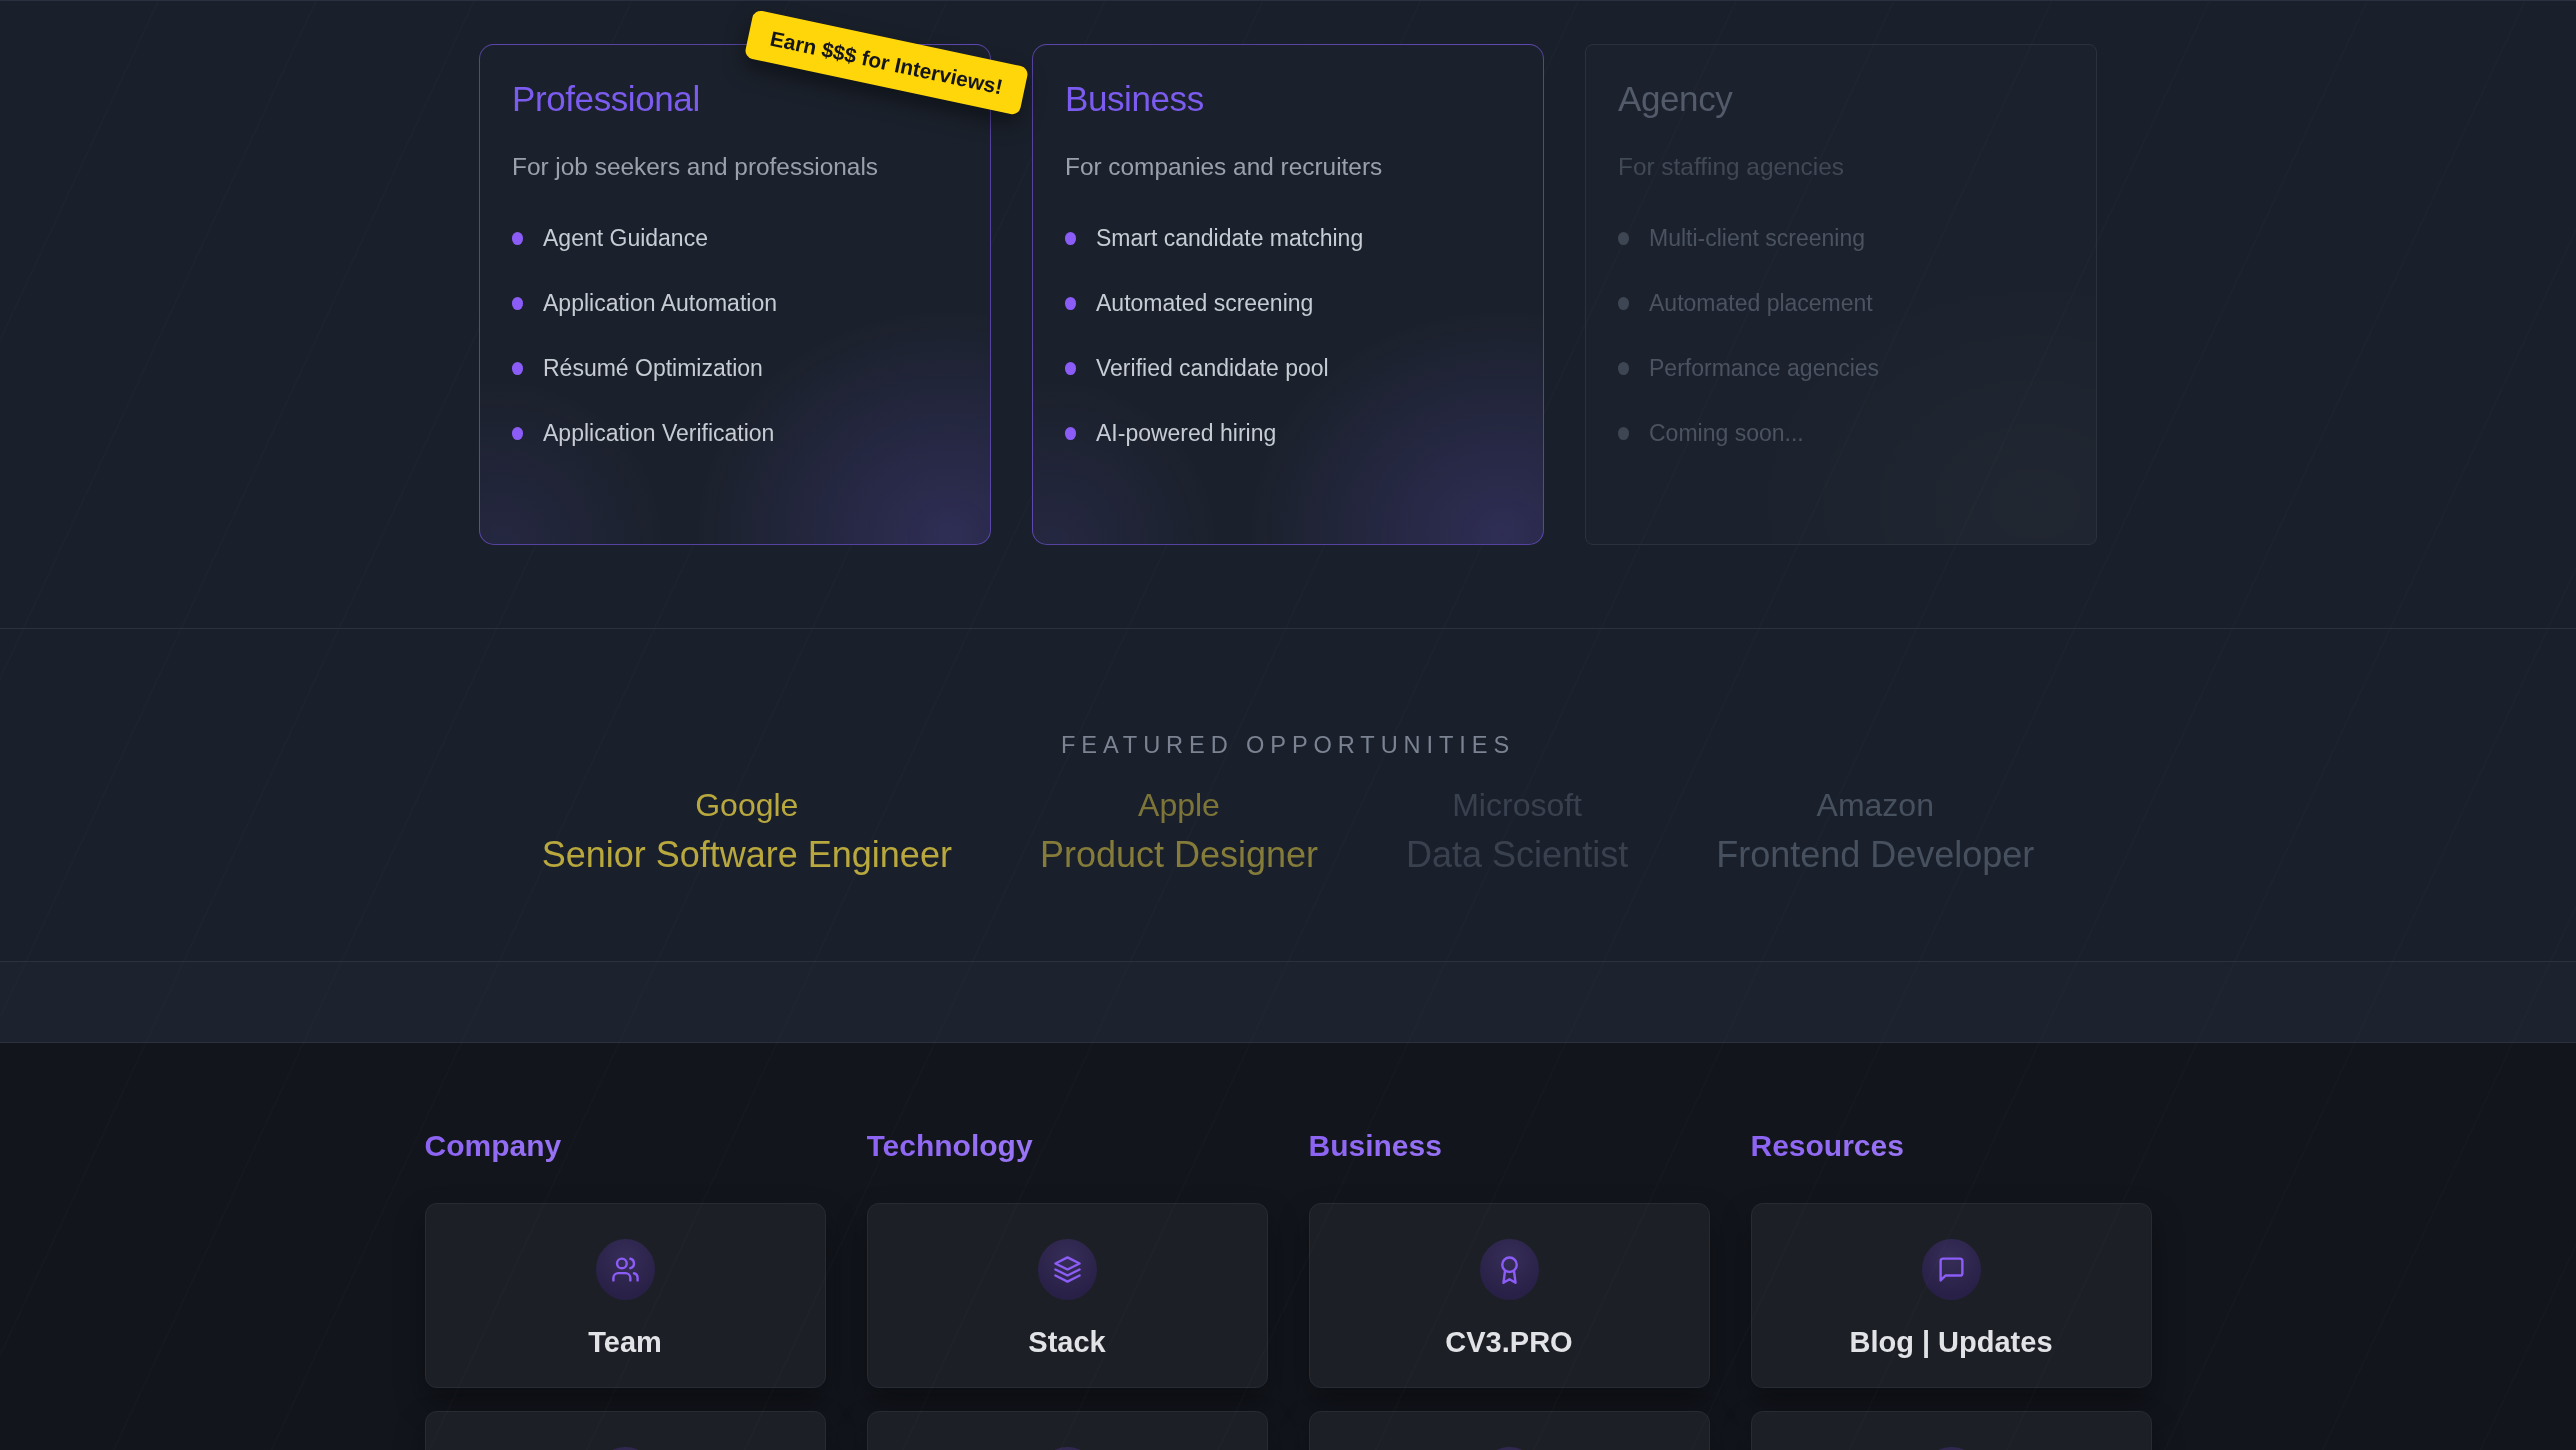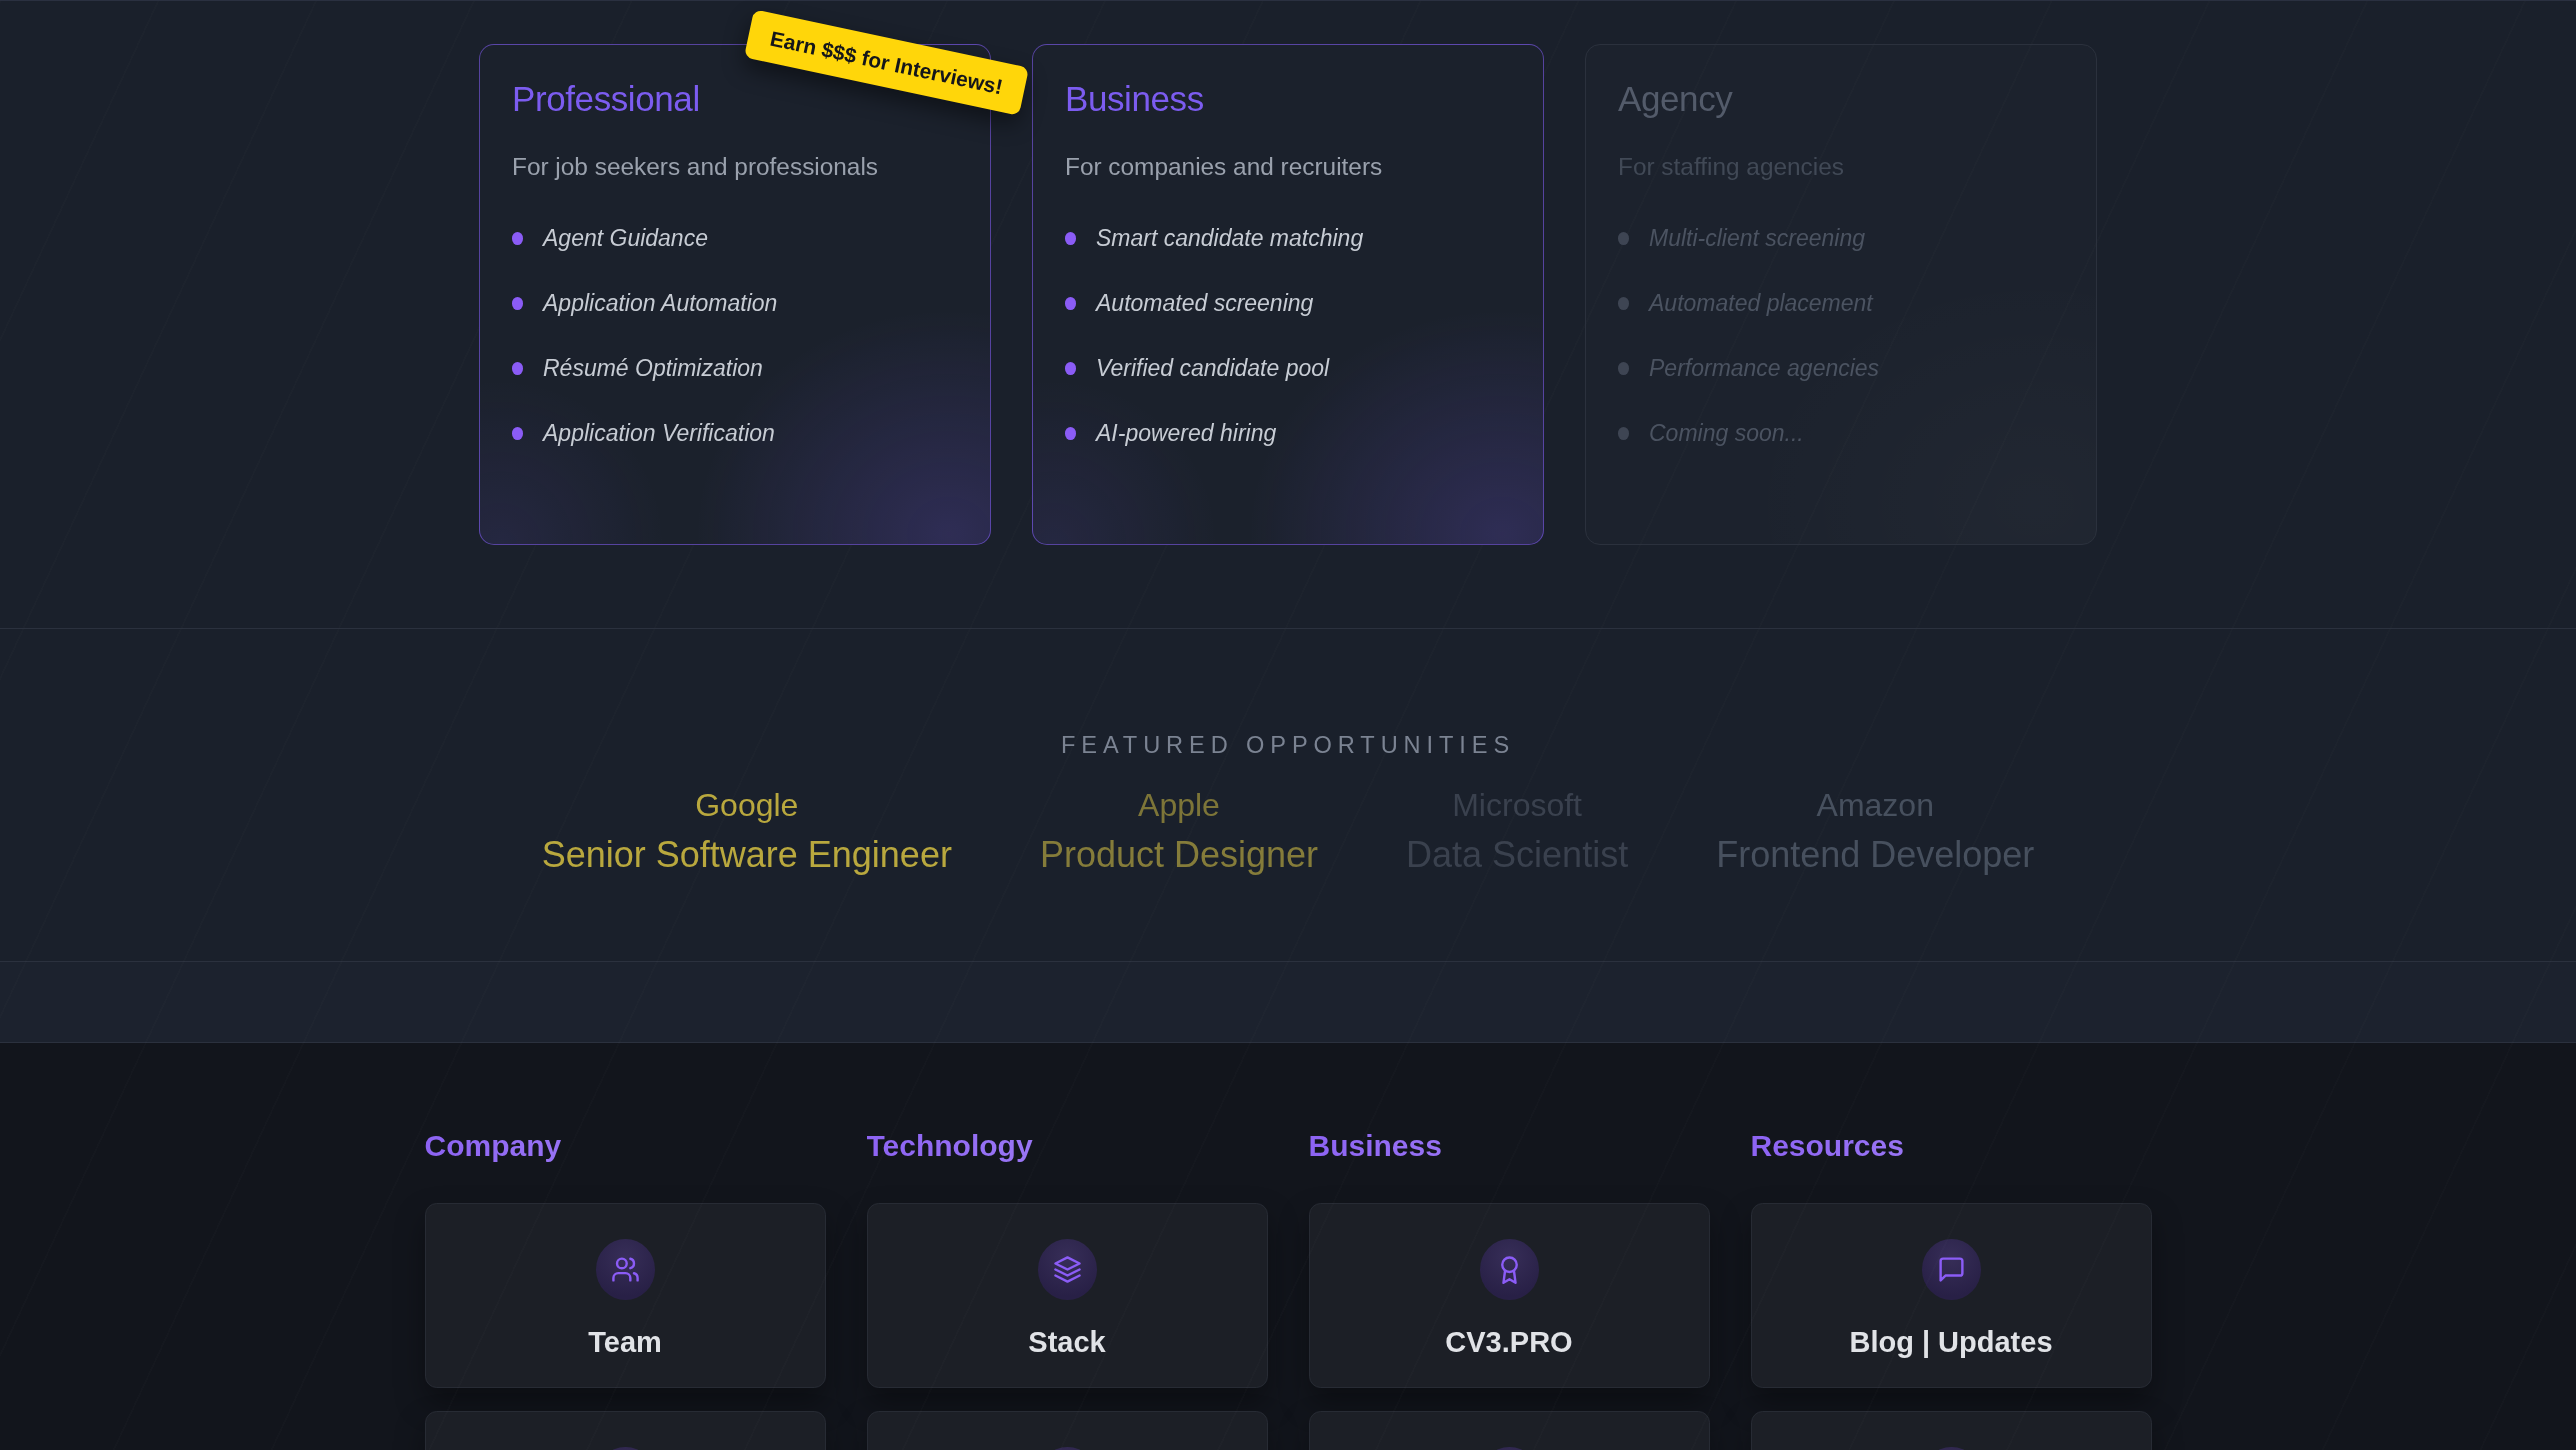--- a/index.html
+++ b/index.html
@@ -27,28 +27,29 @@
     border:0.8px solid rgba(134,97,255,0.55);
     background:
       radial-gradient(362px 320px at 92% 98%, rgba(124,92,246,0.20), rgba(124,92,246,0) 70%),
       radial-gradient(253px 253px at 4% 100%, rgba(124,92,246,0.10), rgba(124,92,246,0) 65%),
       #1b212c;
     padding:34px 32px; cursor:pointer;
   }
   .plan-title{ font-size:35px; font-weight:normal; letter-spacing:-0.4px; color:#7c5cf0; margin-bottom:34px; }
   .plan-desc{ font-size:24.4px; color:#9aa1ad; margin-bottom:44px;margin-top:28px; }
   .plan-features{ list-style:none; }
-  .plan-features li{ display:flex; align-items:center; gap:20px; font-size:23px; color:#c7ccd4; margin-bottom:38px;font-style:italic; }
+  .plan-features li{ display:flex; align-items:center; gap:20px; font-size:23px; color:#c7ccd4; margin-bottom:38px; }
   .dot{ width:11px; height:12.6px; border-radius:50%; background:#8b5cf6; flex:0 0 auto; }
 
   .plan-card.muted{
     border-color:#2b313d; cursor:default;
     background:
       radial-gradient(421px 337px at 88% 92%, rgba(255,255,255,0.025), transparent 70%),
       rgba(255,255,255,0.012);
+    border-radius: 8px;
   }
   .plan-card.muted .plan-title{ color:#535b6a; }
   .plan-card.muted .plan-desc{ color:#414956; }
   .plan-card.muted .plan-features li{ color:#4b5361; }
   .plan-card.muted .dot{ background:#3e4553; }
 
   .earn-badge{
     position:absolute; left:266px; top:-6.7px; z-index:3;
     min-width:217px; height:49px; padding:0 22px;
     background:#ffd60a; color:#15161a; font-weight:bold; font-size:21px;

